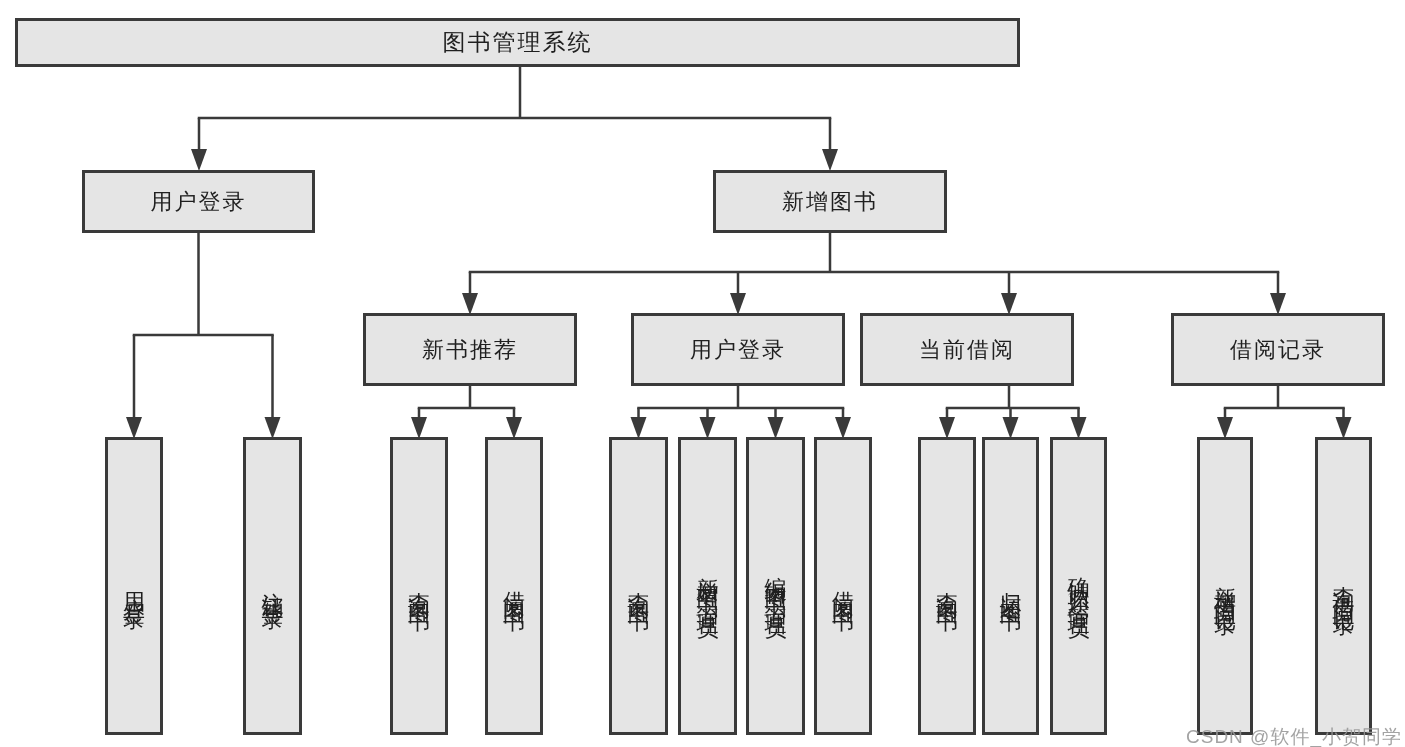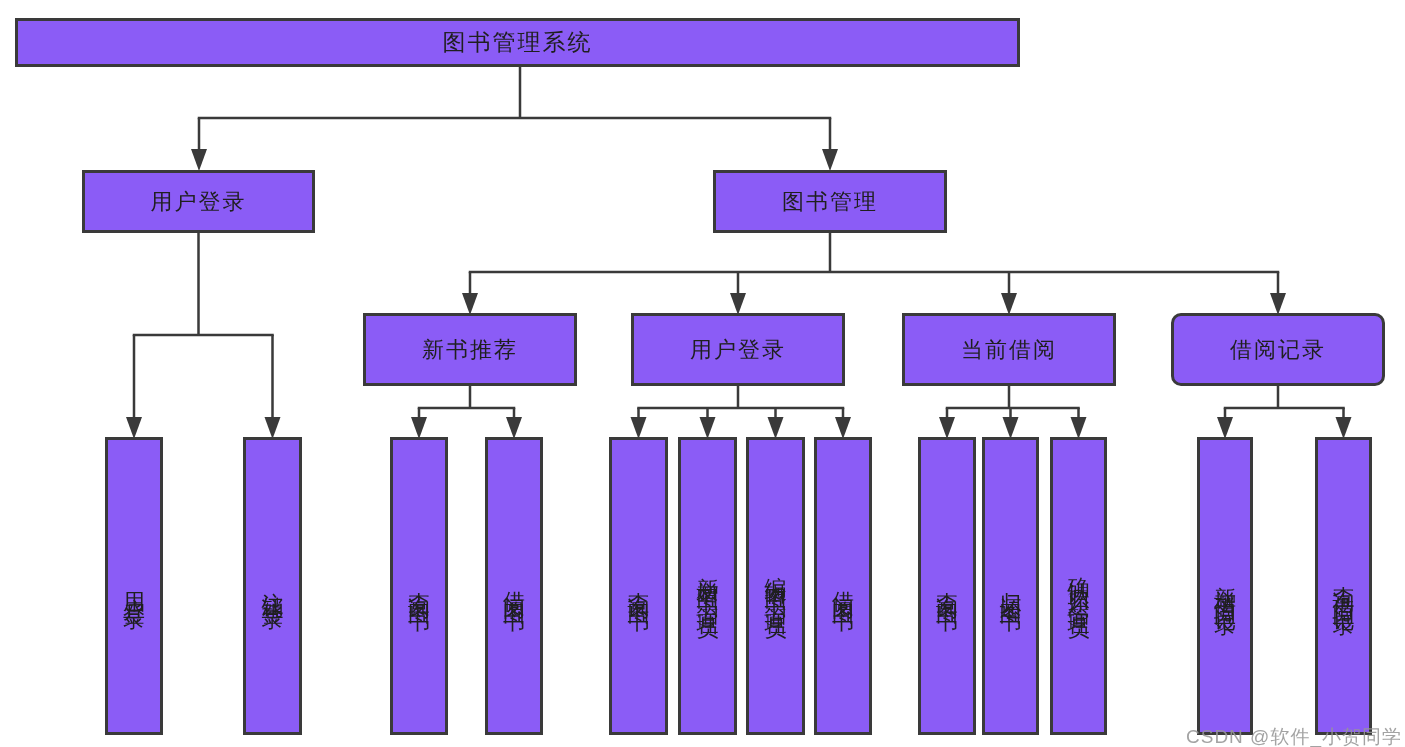--- a/index.html
+++ b/index.html
@@ -12,21 +12,21 @@
     overflow: hidden;
   }
   #connectors {
     position: absolute;
     left: 0; top: 0;
     width: 1405px; height: 747px;
   }
   .node {
     position: absolute;
     box-sizing: border-box;
-    background: #8b5cf6;
+    background: #e5e5e5;
     border: 3px solid #3a3a3a;
     display: flex;
     align-items: center;
     justify-content: center;
     color: #1f1f1f;
     z-index: 2;
   }
   .hbox { font-size: 22px; letter-spacing: 2px; white-space: nowrap; }
   .root-box { font-size: 23px; }
   .vbox {
@@ -97,26 +97,26 @@
       <use href="#ah" x="1010.5" y="439"></use>
       <use href="#ah" x="1078.5" y="439"></use>
       <use href="#ah" x="1225" y="439"></use>
       <use href="#ah" x="1343.5" y="439"></use>
     </g>
   </svg>
 
   <div class="node hbox root-box" style="left:15px; top:18px; width:1005px; height:49px;">图书管理系统</div>
 
   <div class="node hbox lvl2" style="left:82px; width:233px;">用户登录</div>
-  <div class="node hbox lvl2" style="left:713px; width:234px;">图书管理</div>
+  <div class="node hbox lvl2" style="left:713px; width:234px;">新增图书</div>
 
   <div class="node hbox lvl3" style="left:363px;">新书推荐</div>
   <div class="node hbox lvl3" style="left:631px;">用户登录</div>
-  <div class="node hbox lvl3" style="left:902px;">当前借阅</div>
-  <div class="node hbox lvl3" style="left:1171px;border-radius:10px;">借阅记录</div>
+  <div class="node hbox lvl3" style="left:860px;">当前借阅</div>
+  <div class="node hbox lvl3" style="left:1171px;">借阅记录</div>
 
   <div class="node vbox leaf" style="left:105px; width:58px;">用户登录</div>
   <div class="node vbox leaf" style="left:243px; width:59px;">注销登录</div>
 
   <div class="node vbox leaf" style="left:390px; width:58px;">查询图书</div>
   <div class="node vbox leaf" style="left:485px; width:58px;">借阅图书</div>
 
   <div class="node vbox leaf" style="left:609px; width:59px;">查询图书</div>
   <div class="node vbox leaf" style="left:678px; width:59px;">新增图书（管理员）</div>
   <div class="node vbox leaf" style="left:746px; width:59px;">编辑图书（管理员）</div>

